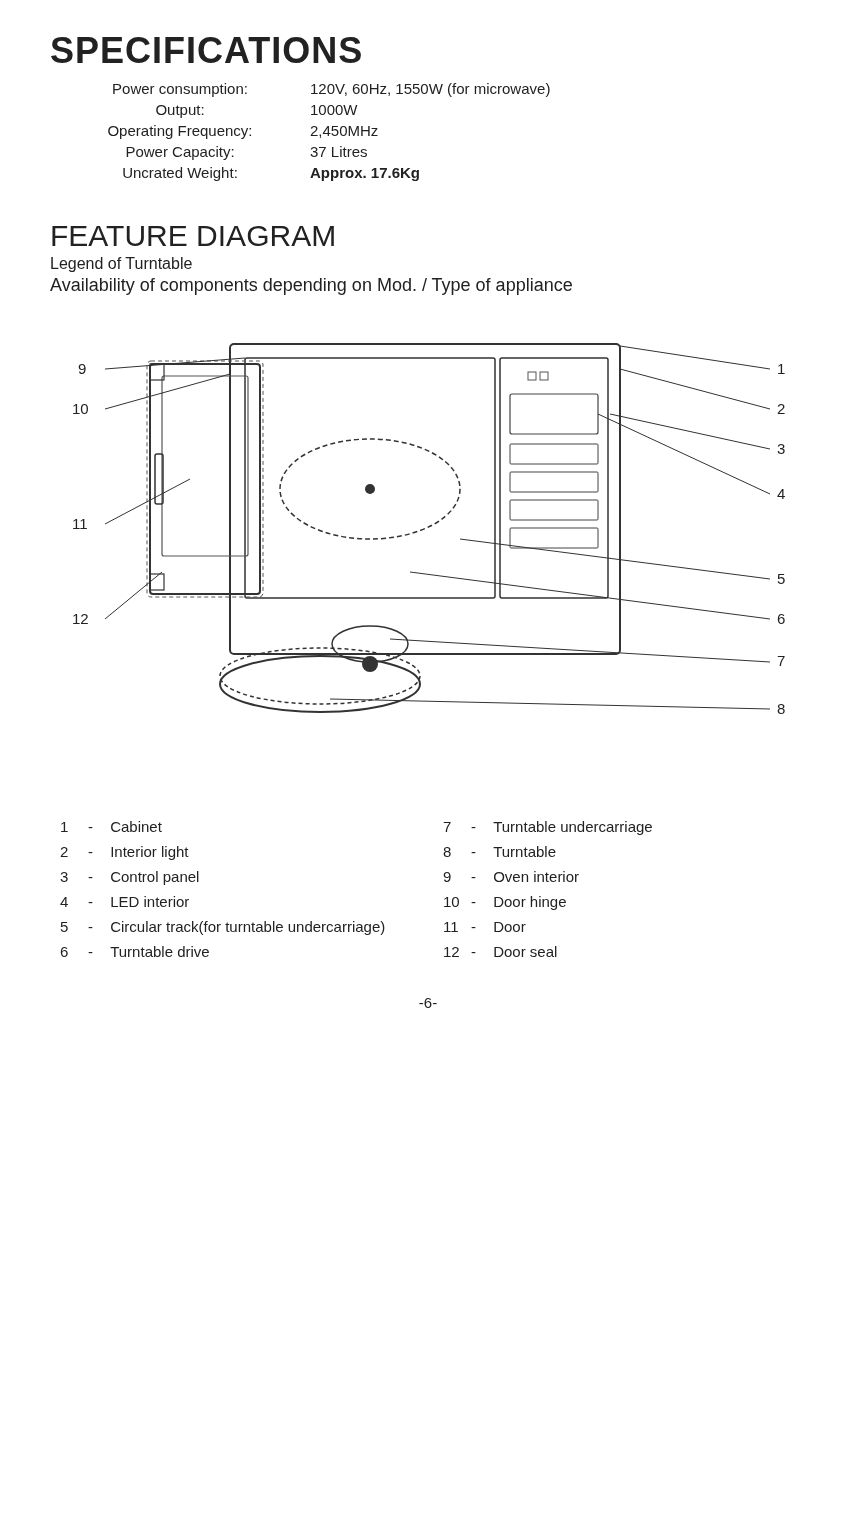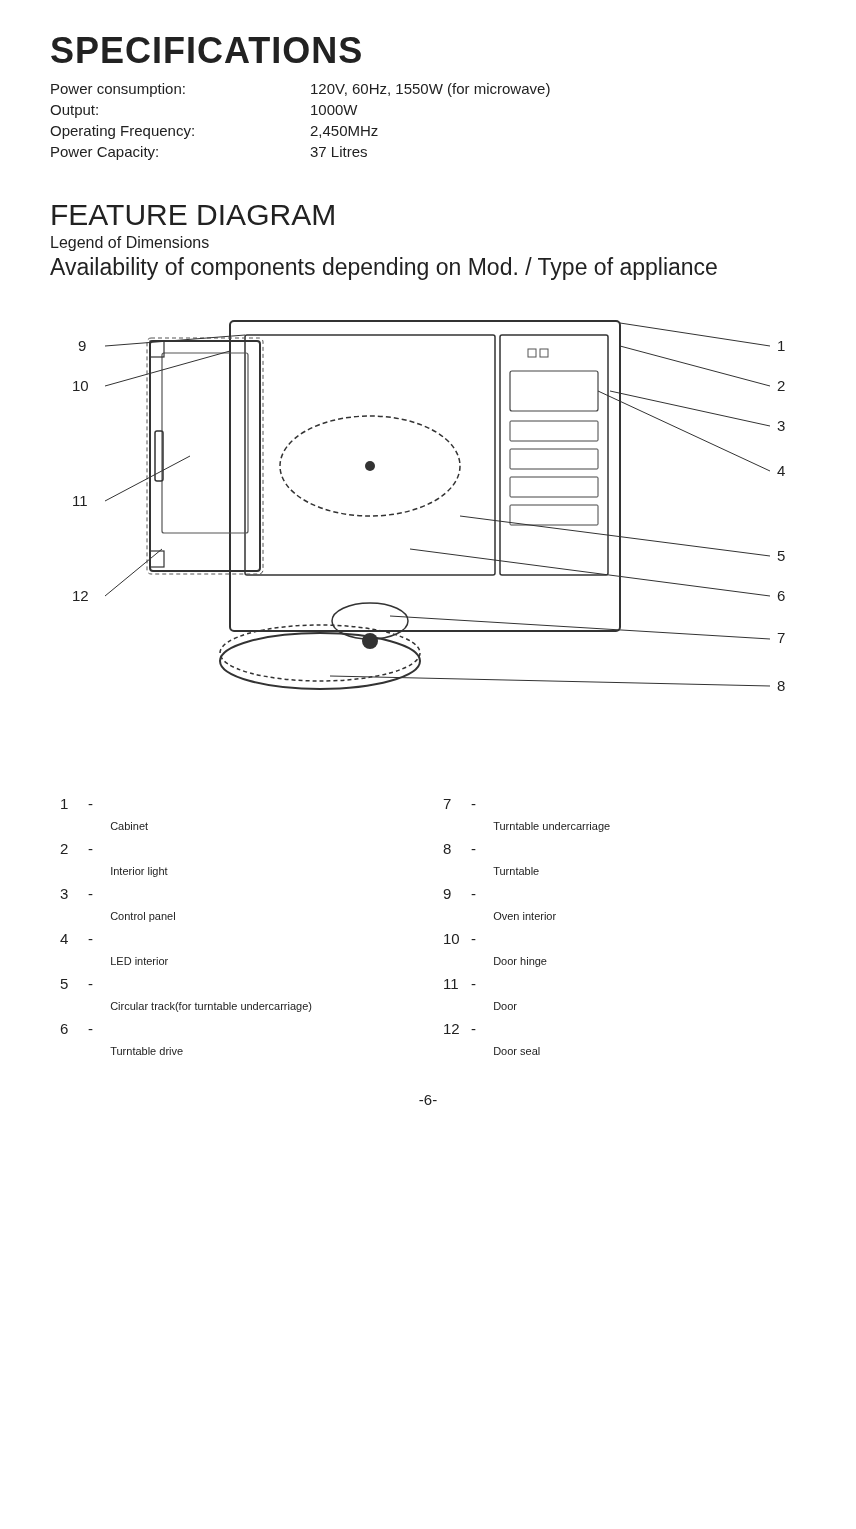--- a/index.html
+++ b/index.html
@@ -25,39 +25,40 @@
       border-collapse: collapse;
       margin-bottom: 10px;
     }
     .spec-table td {
       padding: 2px 0;
       vertical-align: top;
     }
     .spec-table td:first-child {
       width: 260px;
       font-size: 15px;
+      text-align: center;
     }
     .spec-table td:last-child {
       font-size: 15px;
     }
 
     
     .feature-title {
       font-size: 30px;
       font-weight: normal;
       margin-top: 36px;
       margin-bottom: 2px;
     }
     .legend-title {
       font-size: 16px;
       margin-bottom: 2px;
     }
     .availability-text {
-      font-size: 23px;
-      margin-bottom: 10px;
+      font-size: 18px;
+      margin-bottom: 18px;
     }
 
     
     .diagram-container {
       position: relative;
       width: 756px;
       height: 480px;
       margin: 0 auto 20px auto;
     }
 
@@ -77,22 +78,21 @@
     }
     .legend-num {
       min-width: 28px;
       font-size: 15px;
     }
     .legend-dash {
       min-width: 18px;
       font-size: 15px;
     }
     .legend-label {
-      font-size: 11px;
-      margin-top: 25px;
+      font-size: 15px;
     }
 
     
     .page-num {
       text-align: center;
       margin-top: 30px;
       font-size: 15px;
     }
   </style>
 </head>
@@ -111,25 +111,29 @@
         <td> 1000W</td>
       </tr>
       <tr>
         <td>Operating Frequency:</td>
         <td>2,450MHz</td>
       </tr>
       <tr>
         <td>Power Capacity:</td>
         <td>37 Litres</td>
       </tr>
+      <tr>
+        <td>Uncrated Weight:</td>
+        <td><b>Approx. 17.6Kg</b></td>
+      </tr>
     </tbody>
 </table>
 
 <h2 class="feature-title">FEATURE DIAGRAM</h2>
-<div class="legend-title">Legend of Dimensions</div>
+<div class="legend-title">Legend of Turntable</div>
 <div class="availability-text">Availability of components depending on Mod. / Type of appliance</div>
 
 <div class="diagram-container">
   <svg width="756" height="480" viewBox="0 0 756 480" style="overflow:visible;">
 
     <rect x="180" y="30" width="390" height="310" rx="4" ry="4" fill="none" stroke="#333" stroke-width="2"></rect>
 
     <rect x="195" y="44" width="250" height="240" rx="2" ry="2" fill="none" stroke="#333" stroke-width="1.5"></rect>
 
     <ellipse cx="320" cy="175" rx="90" ry="50" fill="none" stroke="#333" stroke-width="1.5" stroke-dasharray="5,3"></ellipse>

